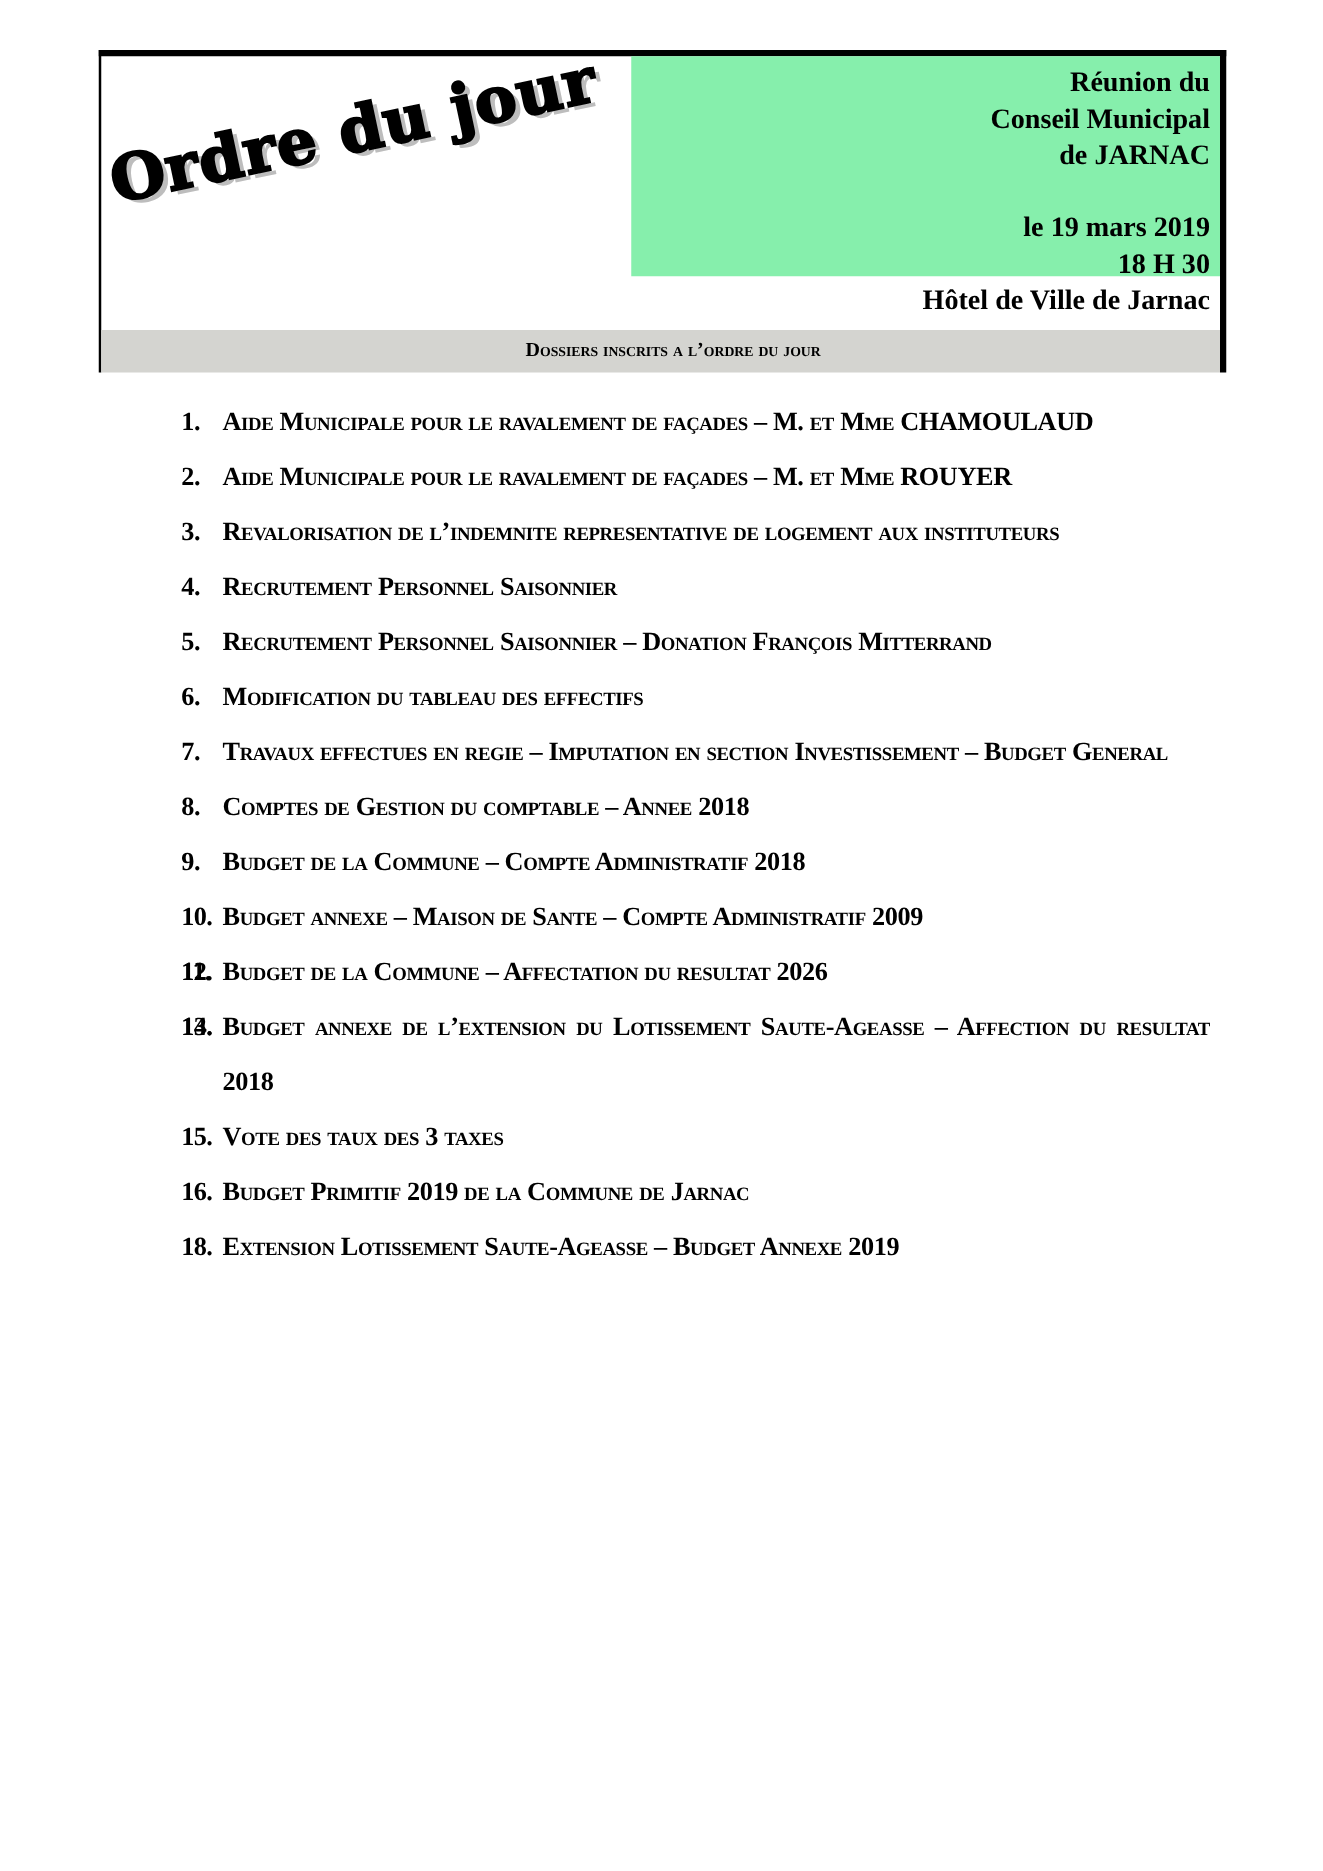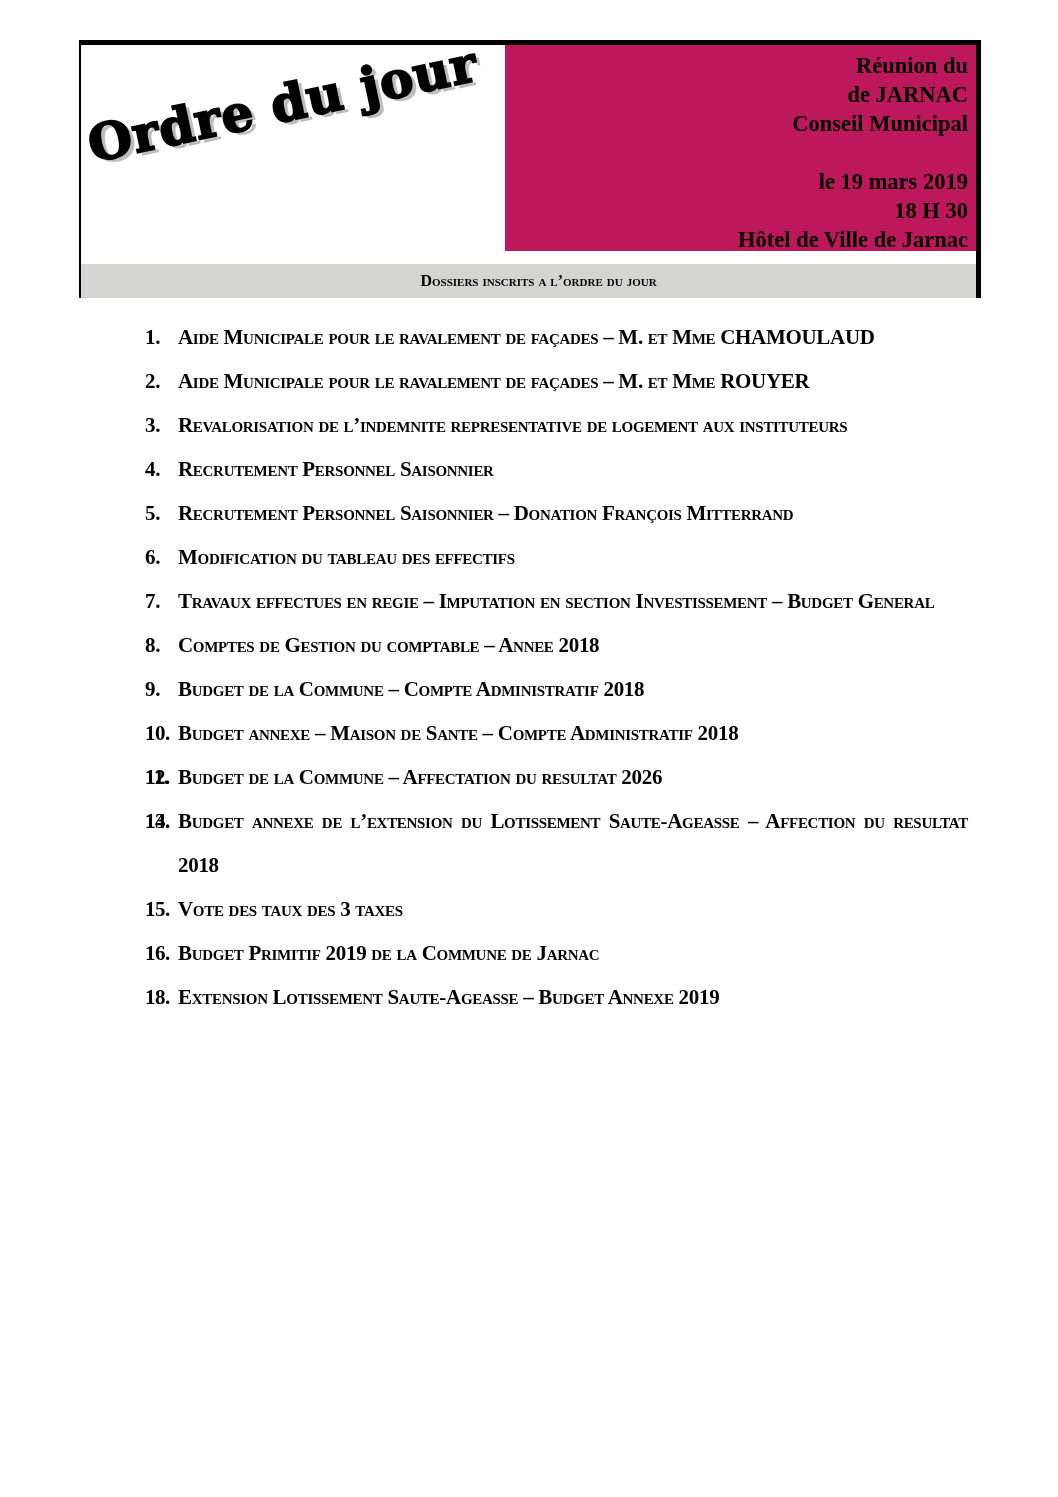--- a/index.html
+++ b/index.html
@@ -47,22 +47,22 @@
       transform-origin: left bottom;
       white-space: nowrap;
       text-shadow: 4px 4px 0 #bdbdbd;
       -webkit-text-stroke: 2px #000;
     }
     .info-panel {
       position: absolute;
       left: 424px;
       top: 0;
       right: 0;
-      height: 206px;
-      background: #be185d;
+      height: 176px;
+      background: #86efac;
       box-sizing: border-box;
       padding: 6px 8px 0 0;
       text-align: right;
     }
     .info-line {
       font-family: "Liberation Serif", serif;
       font-weight: bold;
       font-size: 22.5px;
       line-height: 29px;
       white-space: nowrap;
@@ -123,43 +123,43 @@
   </style>
 </head>
 <body>
 
 <div class="header-box">
   <div class="title-wrap">
     <div class="title">Ordre du jour</div>
   </div>
   <div class="info-panel">
     <div class="info-line">Réunion du</div>
+    <div class="info-line">Conseil Municipal</div>
     <div class="info-line">de JARNAC</div>
-    <div class="info-line">Conseil Municipal</div>
     <div class="info-gap"></div>
     <div class="info-line">le 19 mars 2019</div>
     <div class="info-line">18 H 30</div>
     <div class="info-line">Hôtel de Ville de Jarnac</div>
   </div>
   <div class="banner">
     <span class="banner-text">Dossiers inscrits a l’ordre du jour</span>
   </div>
 </div>
 
 <ol class="agenda">
   <li class="agenda-item"><span class="num">1.</span><span>Aide Municipale pour le ravalement de façades – M. et Mme CHAMOULAUD</span></li>
   <li class="agenda-item"><span class="num">2.</span><span>Aide Municipale pour le ravalement de façades – M. et Mme ROUYER</span></li>
   <li class="agenda-item"><span class="num">3.</span><span>Revalorisation de l’indemnite representative de logement aux instituteurs</span></li>
   <li class="agenda-item"><span class="num">4.</span><span>Recrutement Personnel Saisonnier</span></li>
   <li class="agenda-item"><span class="num">5.</span><span>Recrutement Personnel Saisonnier – Donation François Mitterrand</span></li>
   <li class="agenda-item"><span class="num">6.</span><span>Modification du tableau des effectifs</span></li>
   <li class="agenda-item"><span class="num">7.</span><span>Travaux effectues en regie – Imputation en section Investissement – Budget General</span></li>
   <li class="agenda-item"><span class="num">8.</span><span>Comptes de Gestion du comptable – Annee 2018</span></li>
   <li class="agenda-item"><span class="num">9.</span><span>Budget de la Commune – Compte Administratif 2018</span></li>
-  <li class="agenda-item wide"><span class="num">10.</span><span>Budget annexe – Maison de Sante – Compte Administratif 2018</span></li>
+  <li class="agenda-item wide"><span class="num">10.</span><span>Budget annexe – Maison de Sante – Compte Administratif 2009</span></li>
   <li class="agenda-item wide"><span class="num">11.</span></li>
   <li class="agenda-item wide"><span class="num">12.</span><span>Budget de la Commune – Affectation du resultat 2026</span></li>
   <li class="agenda-item wide"><span class="num">13.</span></li>
   <li class="agenda-item wide"><span class="num">14.</span><span>Budget annexe de l’extension du Lotissement Saute-Ageasse – Affection du resultat 2018</span></li>
   <li class="agenda-item wide"><span class="num">15.</span><span>Vote des taux des 3 taxes</span></li>
   <li class="agenda-item wide"><span class="num">16.</span><span>Budget Primitif 2019 de la Commune de Jarnac</span></li>
   <li class="agenda-item wide"><span class="num">18.</span><span>Extension Lotissement Saute-Ageasse – Budget Annexe 2019</span></li>
 </ol>
 
 </body></html>

